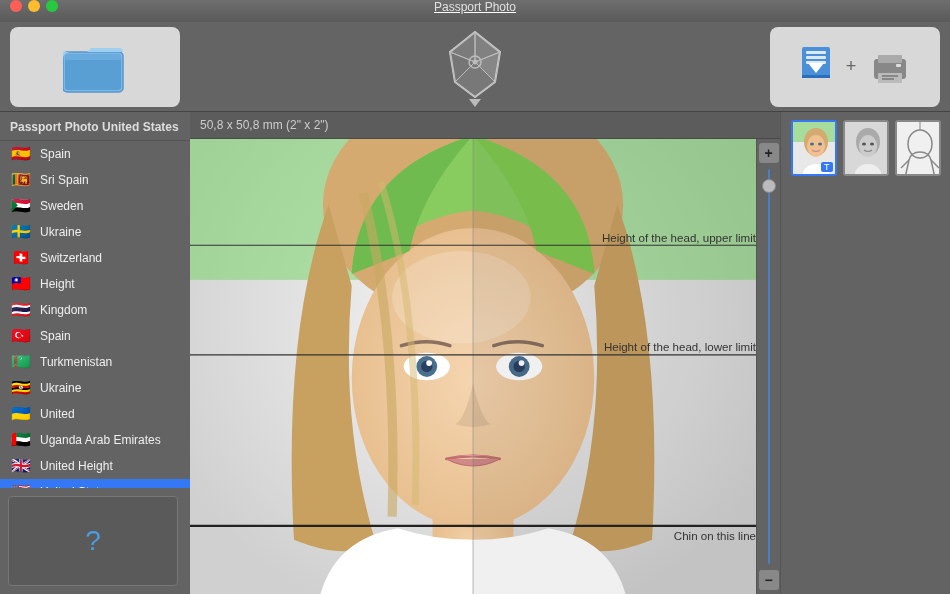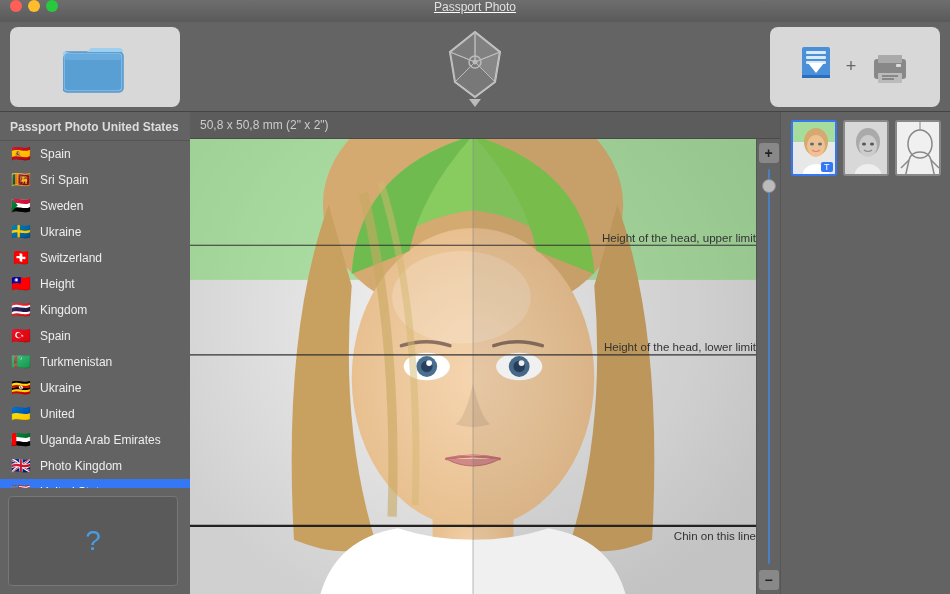--- a/index.html
+++ b/index.html
@@ -387,21 +387,21 @@
         <div class="country-item">
           <span class="country-flag">🇺🇦</span>
           <span class="country-name">United</span>
         </div>
         <div class="country-item">
           <span class="country-flag">🇦🇪</span>
           <span class="country-name">Uganda Arab Emirates</span>
         </div>
         <div class="country-item">
           <span class="country-flag">🇬🇧</span>
-          <span class="country-name">Photo Kingdom</span>
+          <span class="country-name">United Height</span>
         </div>
         <div class="country-item selected">
           <span class="country-flag">🇺🇸</span>
           <span class="country-name">United States</span>
         </div>
       </div>
     <div id="preview-box">
       <span class="question-mark">?</span>
     </div>
   </div>

